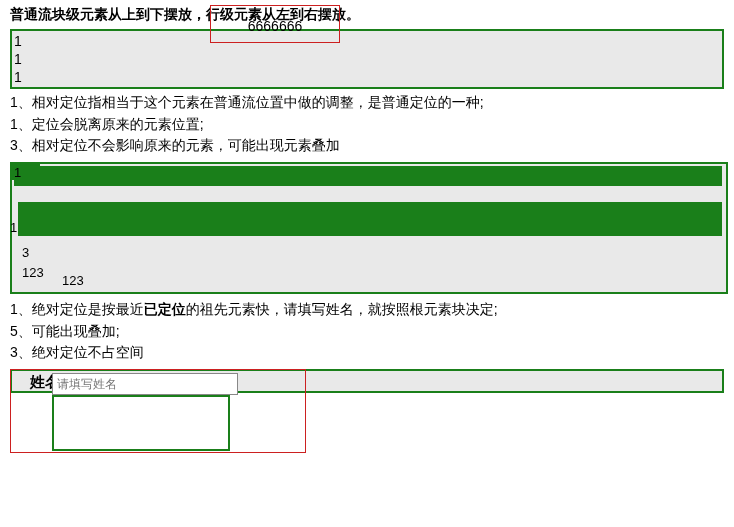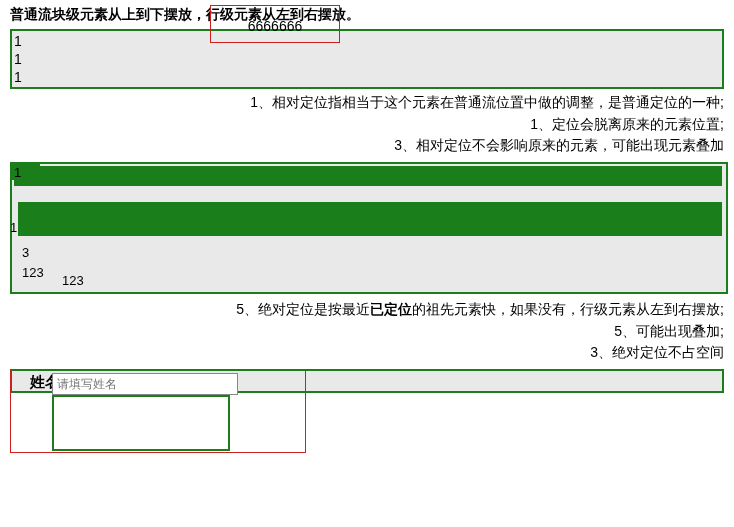--- a/index.html
+++ b/index.html
@@ -47,21 +47,20 @@
   .demo-block .row {
     line-height: 1.3;
   }
 
   .notes {
     padding-left: 0;
     margin: 4px 0 6px 0;
   }
   .notes p {
     margin: 0 0 2px 0;
-    text-align: right;
   }
 
   
   .demo2 {
     position: relative;
     background: #e9e9e9;
     border: 2px solid #1a7f1a;
     width: 714px;
     height: 128px;
     margin-bottom: 6px;
@@ -181,21 +180,21 @@
 
     <span class="num-left num-c">3</span>
     <span class="num-left num-d">123</span>
 
     <div class="bar4-bg"></div>
     <span class="num-left num-e">123</span>
   </div>
 
   <div class="notes">
     <p>
-      <span>5、绝对定位是按最近</span><b>已定位</b><span>的祖先元素快，如果没有，行级元素从左到右摆放;</span>
+      <span>1、绝对定位是按最近</span><b>已定位</b><span>的祖先元素快，请填写姓名，就按照根元素块决定;</span>
     </p>
     <p>5、可能出现叠加;</p>
     <p>3、绝对定位不占空间</p>
   </div>
 
   <div class="form-outer">
     <div class="form-bg"></div>
     <div class="red-box"></div>
     <div class="label">姓名</div>
     <input class="input-box" type="text" placeholder="请填写姓名" style="">

